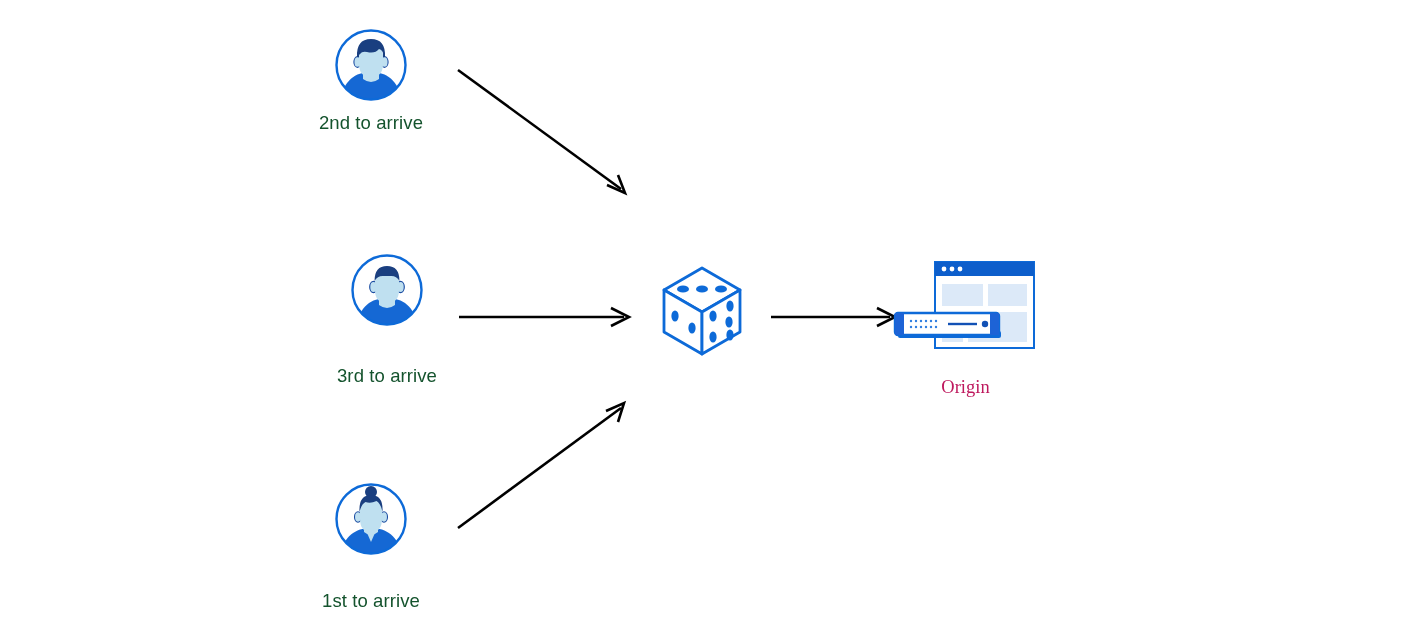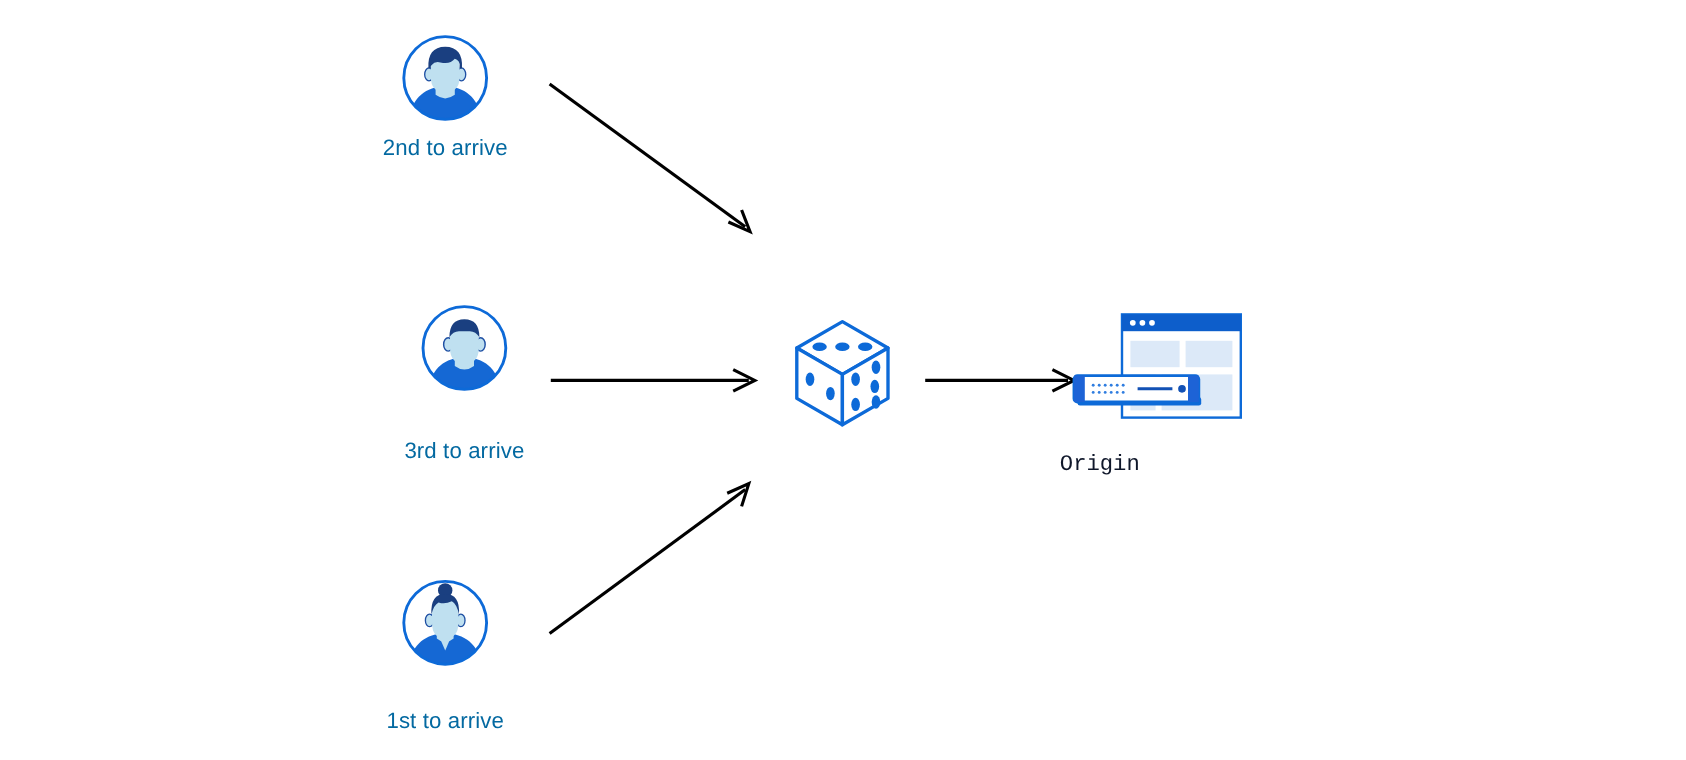--- a/index.html
+++ b/index.html
@@ -24,21 +24,21 @@
     align-items: center;
   }
   .avatar-wrap {
     width: 74px;
     height: 74px;
   }
   .node-label {
     margin-top: 10px;
     font-family: "Liberation Sans", sans-serif;
     font-size: 18.5px;
-    color: #0369a1;
+    color: #14532d;
     white-space: nowrap;
     letter-spacing: 0.1px;
   }
   .arrow-layer {
     position: absolute;
     left: 0;
     top: 0;
     width: 1405px;
     height: 633px;
   }
@@ -51,27 +51,27 @@
   }
   .origin-wrap {
     position: absolute;
     left: 893px;
     top: 258px;
     width: 145px;
     height: 110px;
   }
   .origin-label {
     position: absolute;
-    left: 844px;
+    left: 893px;
     top: 377px;
     width: 145px;
     text-align: center;
-    font-family: Liberation Mono, monospace;
+    font-family: Liberation Serif, serif;
     font-size: 18.5px;
-    color: #0f172a;
+    color: #be185d;
   }
 </style>
 </head>
 <body>
 
 <div id="canvas">
 
   <svg class="arrow-layer" viewBox="0 0 1405 633" width="1405" height="633">
 
     <g>

